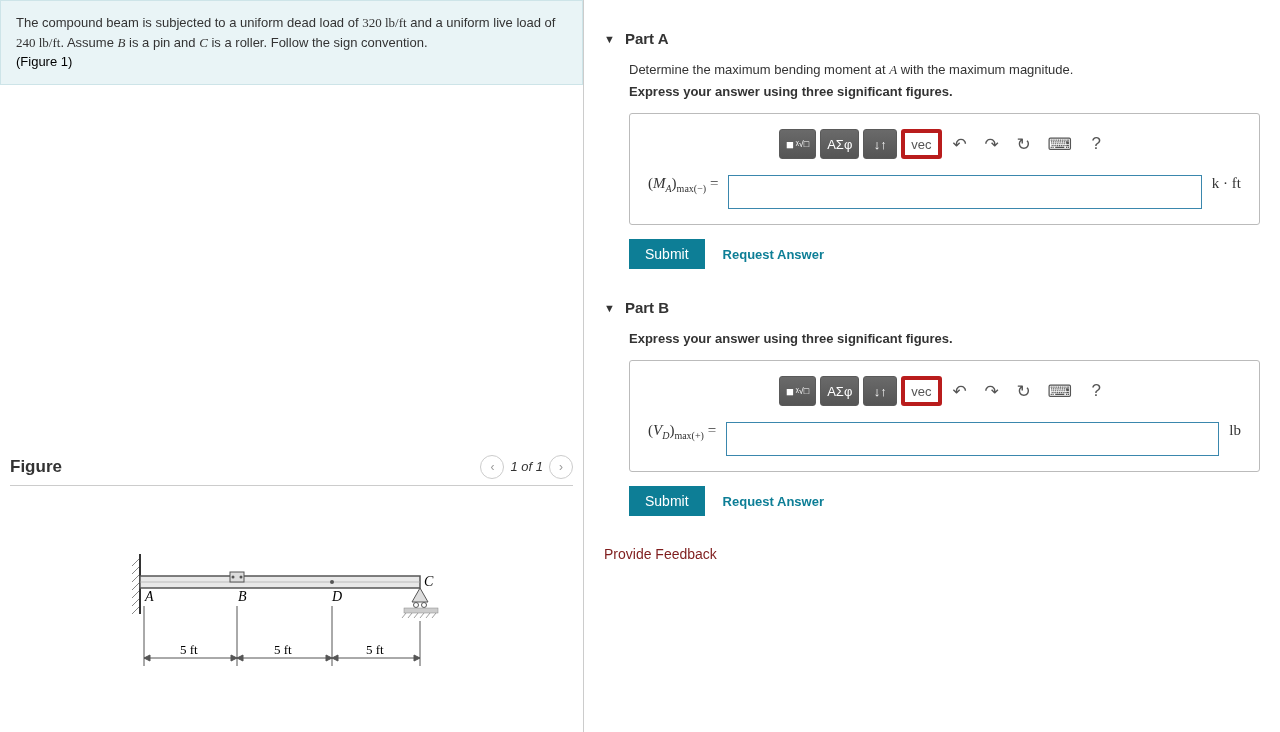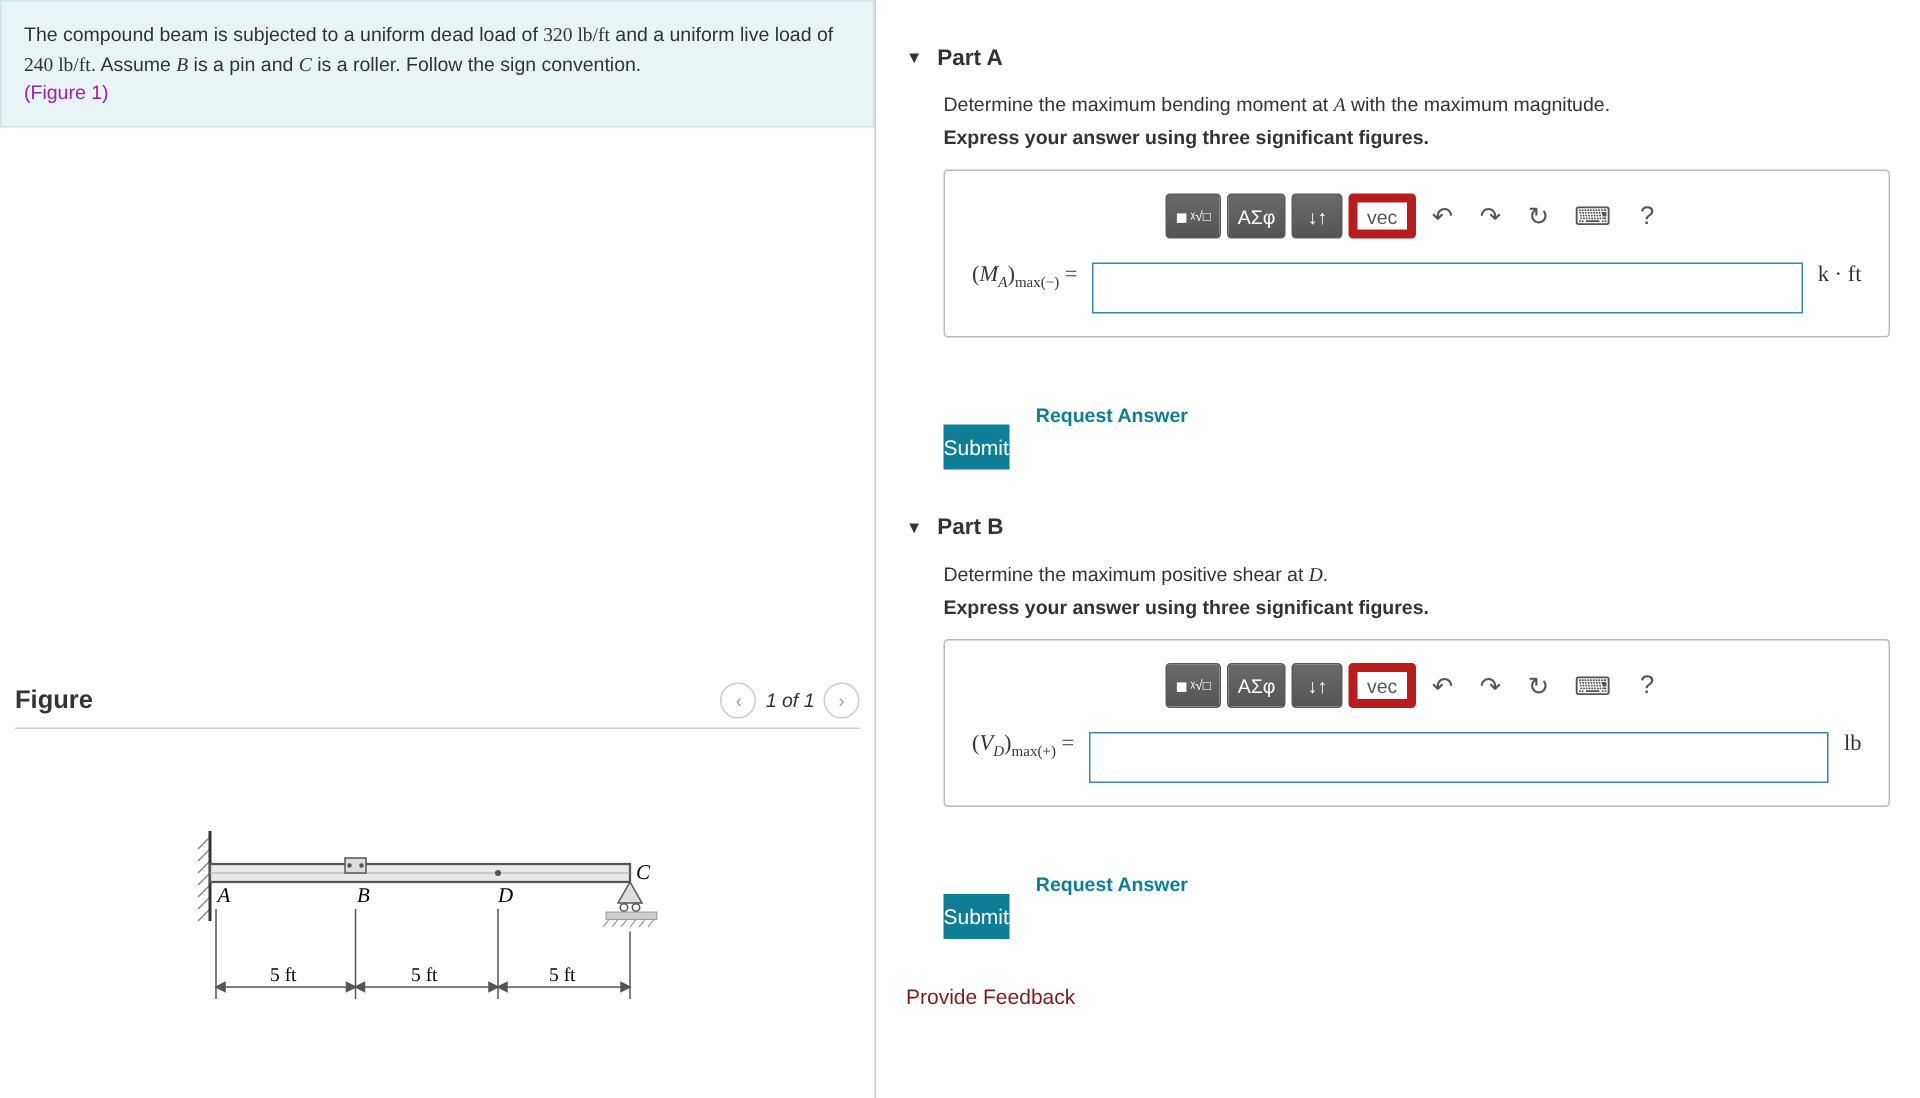--- a/index.html
+++ b/index.html
@@ -1,47 +1,47 @@
 <!DOCTYPE html>
 <html><head>
   <meta charset="utf-8">
   <style>
     * { box-sizing: border-box; margin: 0; padding: 0; }
     body { font-family: Arial, Helvetica, sans-serif; font-size: 13px; color: #333; display: flex; }
     .left-panel { width: 584px; padding: 0; border-right: 1px solid #ccc; min-height: 732px; }
     .right-panel { flex: 1; padding: 10px 20px; }
     .problem-statement { background: #e9f4f6; border: 1px solid #cde4e8; padding: 12px 15px; line-height: 1.5; }
-    .problem-statement .link { color: #a21caf; cursor: pointer; margin-top: 37px; }
+    .problem-statement .link { color: #000000; cursor: pointer; margin-top: 37px; }
     .figure-panel { margin-top: 370px; padding: 0 10px; }
     .figure-header { display: flex; justify-content: space-between; align-items: center; border-bottom: 1px solid #ccc; padding-bottom: 6px; }
     .figure-header h3 { font-size: 17px; font-weight: bold; }
     .figure-nav { display: flex; align-items: center; gap: 6px; }
     .nav-btn { width: 24px; height: 24px; border: 1px solid #ccc; border-radius: 50%; background: #fff; display: flex; align-items: center; justify-content: center; color: #999; cursor: pointer; font-size: 12px; }
     .figure-counter { font-size: 13px; color: #333; font-style: italic; }
     .figure-image { margin-top: 60px; display:flex; justify-content:center; }
     .part { margin-bottom: 30px; }
     .part-header { display: flex; align-items: center; gap: 10px; margin: 20px 0 15px; }
     .part-header .tri { font-size: 11px; color: #333; }
     .part-header .label { font-size: 15px; font-weight: bold; }
     .part-body { padding-left: 25px; }
     .instr { margin-bottom: 6px; }
     .instr.bold { font-weight: bold; }
     .answer-box { border: 1px solid #bbb; border-radius: 3px; padding: 15px 18px; margin-top: 14px; }
     .toolbar { display: flex; align-items: center; gap: 4px; justify-content: center; margin-bottom: 16px; }
     .tb-btn { height: 30px; min-width: 34px; padding: 0 6px; border: 1px solid #5a5a5a; background: linear-gradient(#6a6a6a,#555); color: #fff; border-radius: 3px; display: flex; align-items: center; justify-content: center; font-size: 13px; cursor: pointer; }
-    .tb-btn.light { background: #fff; color: #555; border: 6px solid #b91c1c; }
+    .tb-btn.light { background: #fff; color: #555; border: 4px solid #b91c1c; }
     .tb-btn.plain { background: none; border: none; color: #555; font-size: 17px; min-width: 28px; }
     .answer-row { display: flex; align-items: flex-start; gap: 10px; }
     .lhs { font-family: 'Times New Roman', serif; font-size: 15px; white-space: nowrap; }
     .lhs .ital { font-style: italic; }
     .lhs sub { font-size: 10px; }
     .ans-input { flex: 1; height: 34px; border: 1px solid #3a87ad; padding: 4px 6px; font-size: 14px; }
     .unit { font-family: 'Times New Roman', serif; font-size: 15px; white-space: nowrap; }
     .submit-row { display: flex; align-items: center; gap: 18px; margin-top: 14px; }
-    .submit-btn { background: #0d7e96; color: #fff; border: none; padding: 7px 0; font-size: 14px; cursor: pointer; margin-top: 44px; }
+    .submit-btn { background: #0d7e96; color: #fff; border: none; padding: 7px 16px; font-size: 14px; cursor: pointer; }
     .req-link { color: #0d7e96; font-weight: bold; font-size: 13px; cursor: pointer; }
     .feedback-link { color: #7f1d1d; font-size: 14px; cursor: pointer; margin-top: 20px; display: block; }
     .serif { font-family: 'Times New Roman', serif; }
     .ital { font-style: italic; }
   </style>
 </head>
 <body>
 
 <div class="left-panel">
   <div class="problem-statement">
@@ -167,23 +167,20 @@
       </div>
     </div>
   </div>
 
   <div class="part">
     <div class="part-header">
       <span class="tri">▼</span>
       <span class="label">Part B</span>
     </div>
     <div class="part-body">
-      <p class="instr">
-        <span>Determine the maximum positive shear at </span><span class="serif ital">D</span><span>.</span>
-      </p>
       <p class="instr bold">Express your answer using three significant figures.</p>
 
       <div class="answer-box">
         <div class="toolbar">
           <div class="tb-btn">
               <span>■</span>
               <span style="font-size:9px;margin-left:2px">ᵡ√□</span>
             </div>
           <div class="tb-btn">ΑΣφ</div>
           <div class="tb-btn">↓↑</div>

